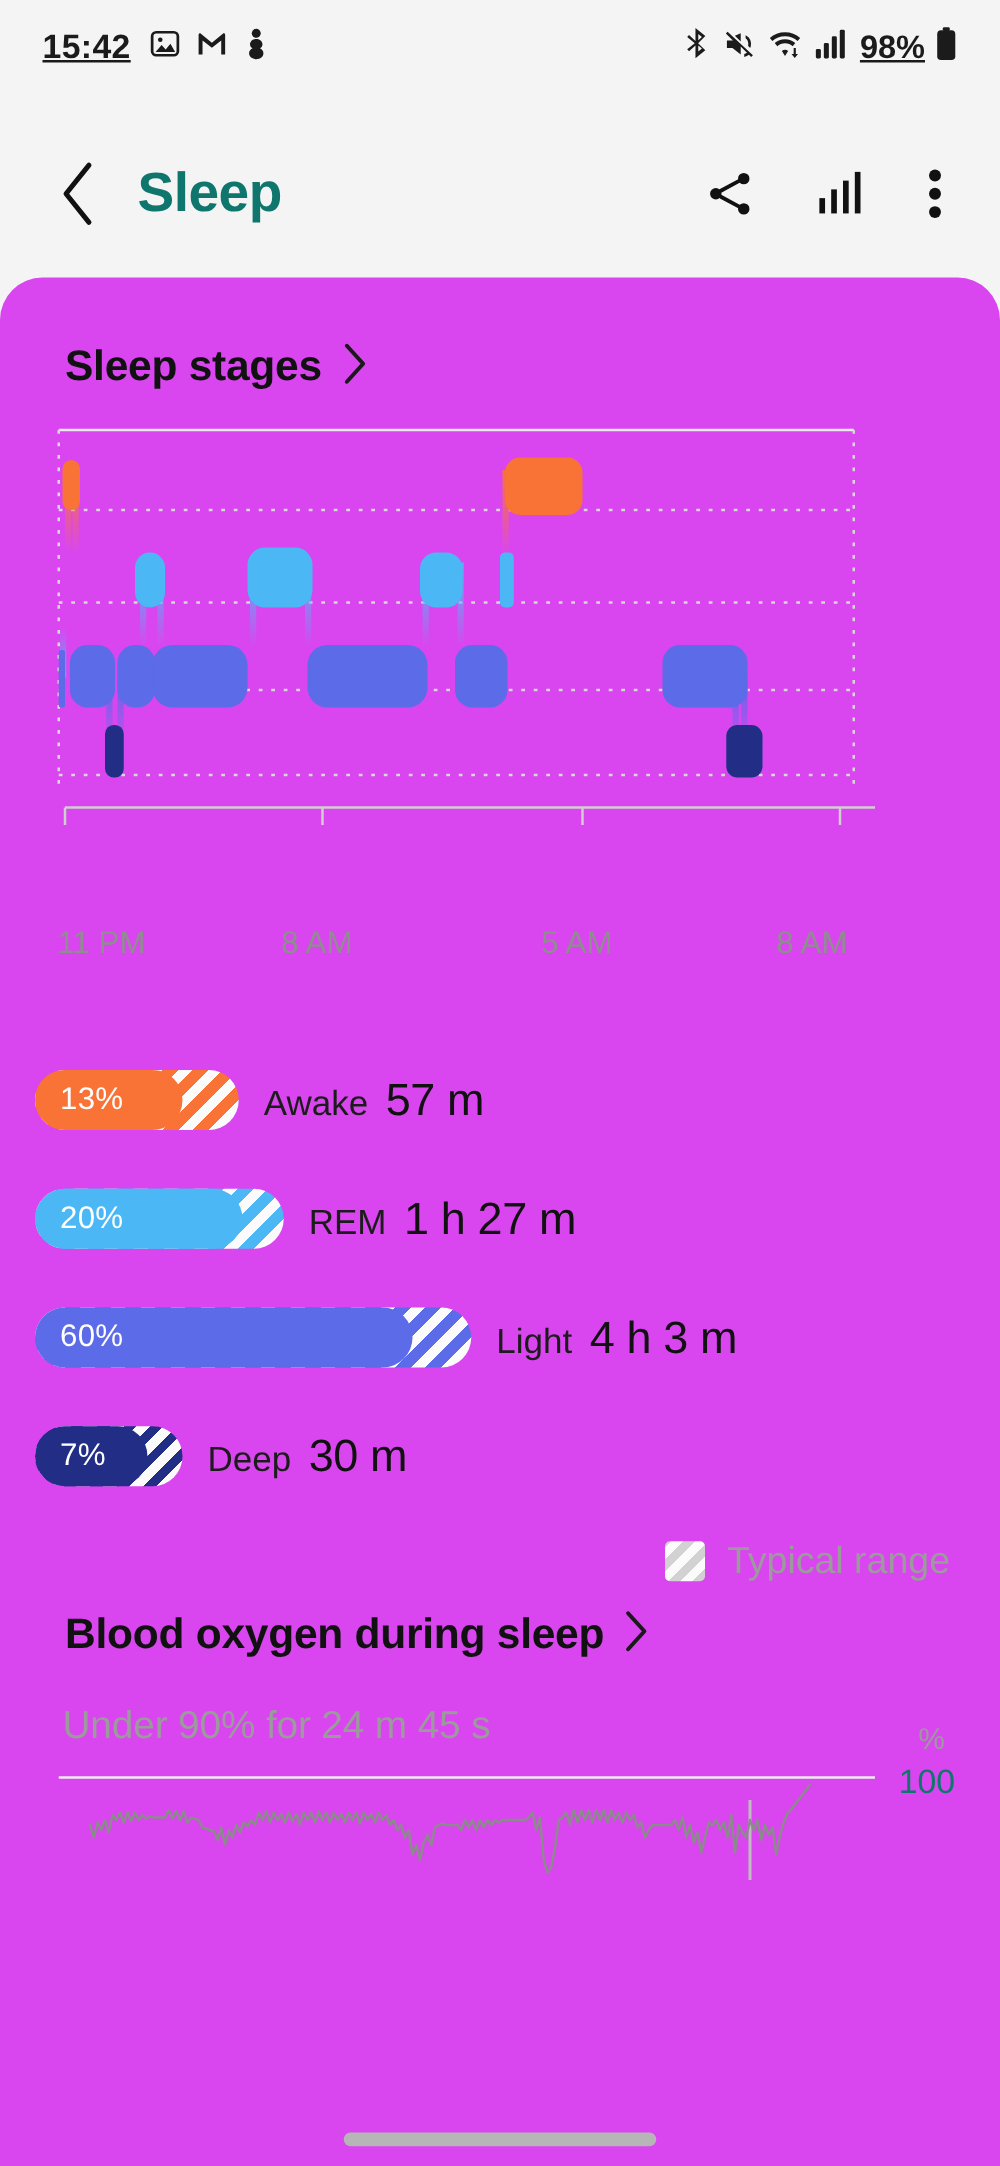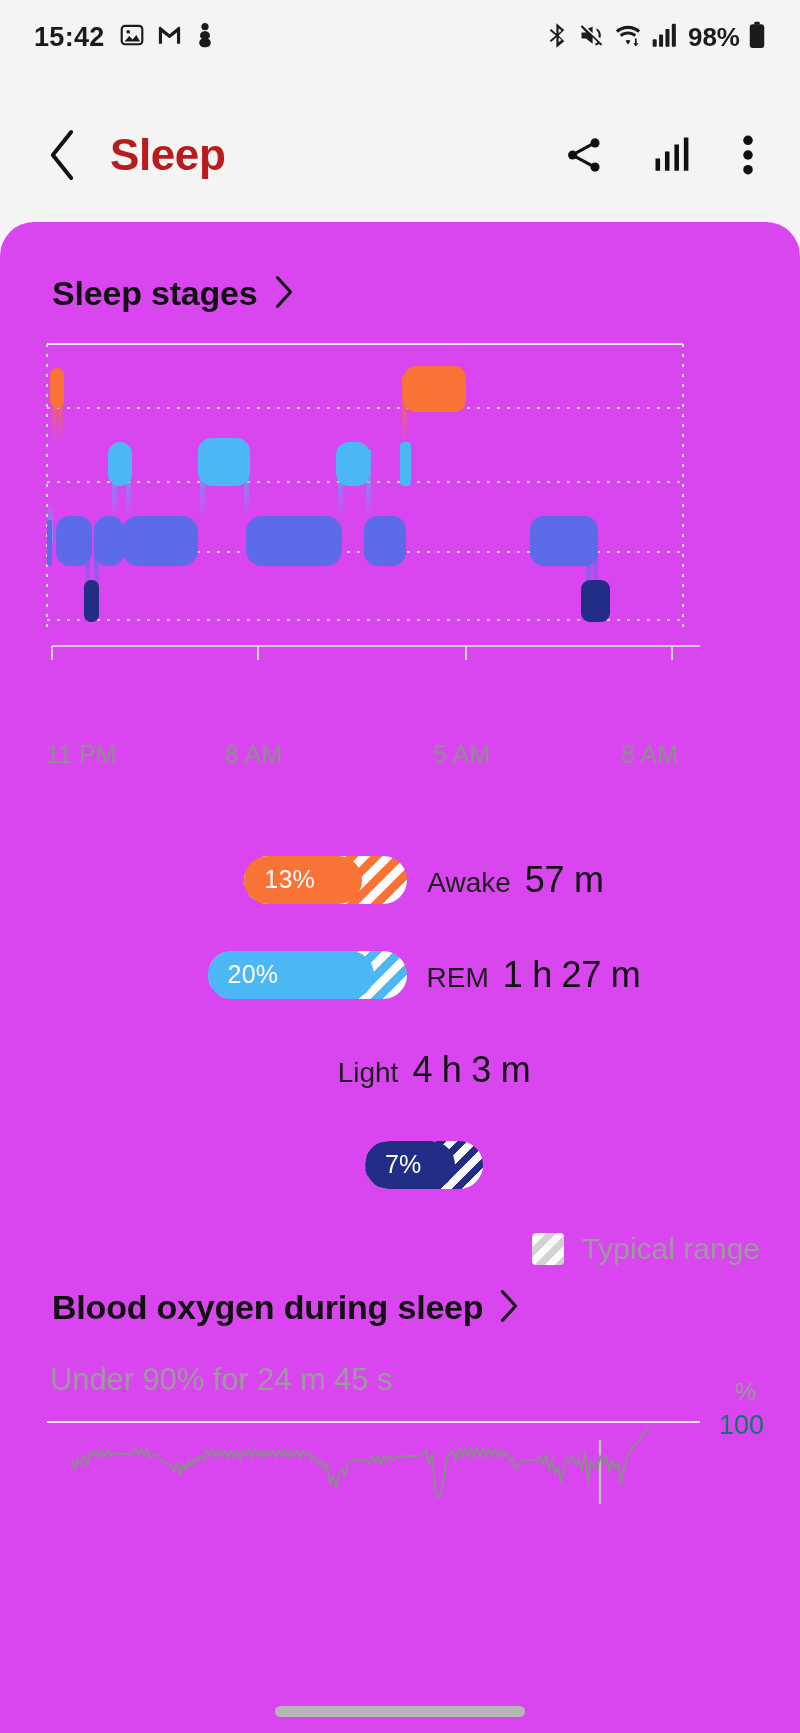--- a/index.html
+++ b/index.html
@@ -9,35 +9,35 @@
     background:#f4f4f4;
     color:#1a1a1a;
     -webkit-font-smoothing:antialiased;
     overflow:hidden;
   }
   .phone { position:relative; width:800px; height:1733px; background:#f4f4f4; }
 
   
   .statusbar {
     position:absolute; top:0; left:0; width:800px; height:74px;
-    display:flex; align-items:center; padding:0 34px;
+    display:flex; align-items:center; padding:0 34px;text-decoration:underline;
   }
   .sb-time { font-size:27px; font-weight:600; letter-spacing:.3px; color:#1b1b1b; }
   .sb-left-icons { display:flex; align-items:center; gap:11px; margin-left:14px; }
   .sb-right { margin-left:auto; display:flex; align-items:center; gap:8px; }
   .sb-batt-text { font-size:26px; font-weight:600; color:#1b1b1b; margin-left:2px; }
   .ic { display:block; }
 
   
   .appbar {
     position:absolute; top:96px; left:0; width:800px; height:118px;
     display:flex; align-items:center; padding:0 36px;
   }
   .back-btn { width:52px; height:52px; display:flex; align-items:center; justify-content:center; cursor:pointer;}
-  .app-title { font-size:44px; font-weight:700; letter-spacing:-.4px; margin-left:22px; color:#b91c1c; }
+  .app-title { font-size:44px; font-weight:700; letter-spacing:-.4px; margin-left:22px; color:#0f766e; }
   .appbar-actions { margin-left:auto; display:flex; align-items:center; gap:46px; padding-right:8px; }
   .appbar-actions > div { cursor:pointer; display:flex; align-items:center; justify-content:center; }
 
   
   .card {
     position:absolute; top:222px; left:0; width:800px; height:1511px;
     background:#d946ef; border-radius:34px 34px 0 0;
   }
   .section-head {
     display:flex; align-items:center; gap:16px;
@@ -50,21 +50,21 @@
   .hypno svg { display:block; }
   .axis-labels {
     position:absolute; top:740px; left:0; width:800px; height:40px;
   }
   .axis-labels span {
     position:absolute; font-size:25px; color:#8e8e8e; white-space:nowrap;
   }
 
   
   .stages { position:absolute; top:832px; left:0; width:800px; }
-  .stage-row { position:relative; height:95px; display:flex; align-items:center; padding-left:48px;justify-content:center; }
+  .stage-row { position:relative; height:95px; display:flex; align-items:center; padding-left:28px; }
   .bar-wrap { position:relative; height:48px; display:flex; align-items:center; }
   .bar-solid {
     height:48px; border-radius:24px; display:flex; align-items:center;
     padding-left:20px; position:relative; z-index:2;
   }
   .bar-pct { font-size:25px; color:#fff; font-weight:400; letter-spacing:.2px; }
   .bar-hatch {
     position:absolute; top:0; height:48px; z-index:1;
   }
   .stage-text { margin-left:20px; display:flex; align-items:baseline; gap:14px; white-space:nowrap; }
@@ -335,32 +335,42 @@
           <span class="bar-pct">20%</span>
         </div>
       </div>
       <div class="stage-text">
         <span class="stage-name">REM</span>
         <span class="stage-dur">1 h 27 m</span>
       </div>
     </div>
 
     <div class="stage-row">
+      <div class="bar-wrap" style="width:349px;">
+        <div class="bar-hatch" style="left:0;width:349px;border-radius:24px;background:repeating-linear-gradient(-45deg,#5C6BE8 0 9px,#fbfbfb 9px 17px);"></div>
+        <div class="bar-solid" style="width:302px;background:#5C6BE8;">
+          <span class="bar-pct">60%</span>
+        </div>
+      </div>
       <div class="stage-text">
         <span class="stage-name">Light</span>
         <span class="stage-dur">4 h 3 m</span>
       </div>
     </div>
 
     <div class="stage-row">
       <div class="bar-wrap" style="width:118px;">
         <div class="bar-hatch" style="left:0;width:118px;border-radius:24px;background:repeating-linear-gradient(-45deg,#222E86 0 7px,#fbfbfb 7px 15px);"></div>
         <div class="bar-solid" style="width:90px;background:#222E86;">
           <span class="bar-pct">7%</span>
         </div>
+      </div>
+      <div class="stage-text">
+        <span class="stage-name">Deep</span>
+        <span class="stage-dur">30 m</span>
       </div>
     </div>
   </div>
 
   <div class="typical">
     <span style="display:block;width:32px;height:32px;border-radius:4px;background:repeating-linear-gradient(-45deg,#d2d2d2 0 7px,#fbfbfb 7px 14px);"></span>
     <span class="typical-label">Typical range</span>
   </div>
 
   <div class="spo2-head">

